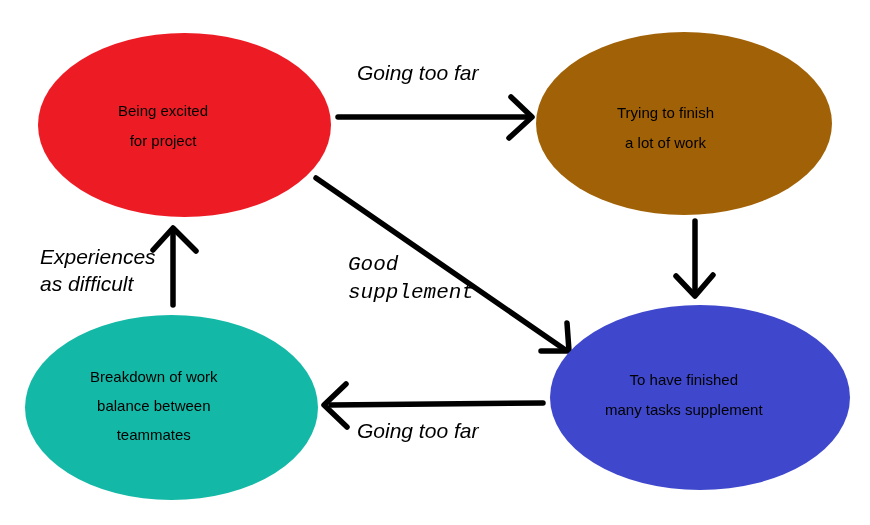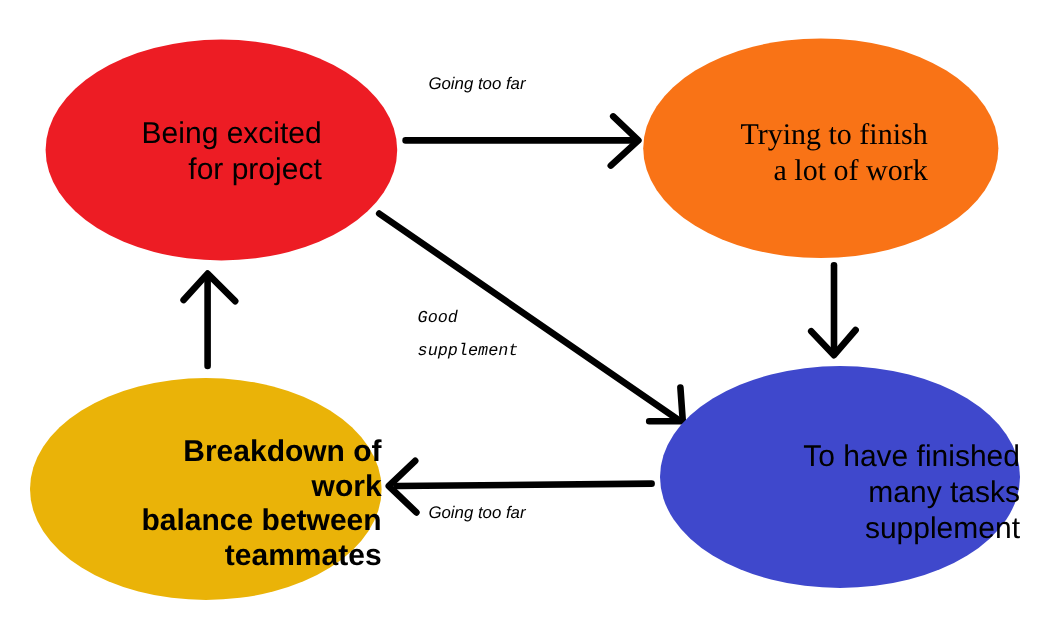--- a/index.html
+++ b/index.html
@@ -3,25 +3,25 @@
 <meta charset="utf-8">
 <style>
   html,body{margin:0;padding:0;background:#fff;}
   .canvas{
     position:relative;width:870px;height:525px;background:#ffffff;overflow:hidden;
     font-family:"Liberation Sans",sans-serif;color:#000;
   }
   .arrows{position:absolute;left:0;top:0;width:870px;height:525px;}
   .node{position:absolute;border-radius:50%;}
   .node-label{
-    position:absolute;font-size:25px;line-height:30px;white-space:pre-line;
-    text-align:right;color:#000;
+    position:absolute;font-size:15px;line-height:30px;white-space:pre-line;
+    text-align:center;color:#000;
   }
   .edge-label{
-    position:absolute;font-size:14px;font-style:italic;white-space:pre-line;
+    position:absolute;font-size:21px;font-style:italic;white-space:pre-line;
     text-align:left;color:#000;
   }
   
   .node-excited   {left:38px; top:33px; width:293px;height:184px;}
   .node-excited   .node-label{left:80px;top:63px;}
   .node-trying    {left:536px;top:32px; width:296px;height:183px;}
   .node-trying    .node-label{left:81px;top:66px;}
   .node-finished  {left:550px;top:305px;width:300px;height:185px;}
   .node-finished  .node-label{left:55px;top:60px;}
   .node-breakdown {left:25px; top:315px;width:293px;height:185px;}
@@ -59,38 +59,40 @@
       <line x1="173" y1="305" x2="173" y2="233"></line>
       <polyline points="153,250 173,228 196,251"></polyline>
     </g>
   </svg>
 
   <div class="node node-excited" style="background-color: rgb(237, 28, 36);">
     <div class="node-label">Being excited
 for project</div>
   </div>
 
-  <div class="node node-trying" style="background-color: #f97316; font-family: Liberation Serif, serif;">
+  <div class="node node-trying" style="background-color: #a16207;">
     <div class="node-label">Trying to finish
 a lot of work</div>
   </div>
 
   <div class="node node-finished" style="background-color: rgb(63, 72, 204);">
     <div class="node-label">To have finished
 many tasks supplement</div>
   </div>
 
-  <div class="node node-breakdown" style="background-color: #eab308; font-weight: bold;">
+  <div class="node node-breakdown" style="background-color: #14b8a6;">
     <div class="node-label">Breakdown of work
 balance between
 teammates</div>
   </div>
 
   <div class="edge-label lbl-going-top">Going too far</div>
 
 
   <div class="edge-label lbl-good">Good
 supplement</div>
 
   <div class="edge-label lbl-going-bottom">Going too far</div>
 
+  <div class="edge-label lbl-experiences">Experiences
+as difficult</div>
 
 </div>
 
 </body></html>

